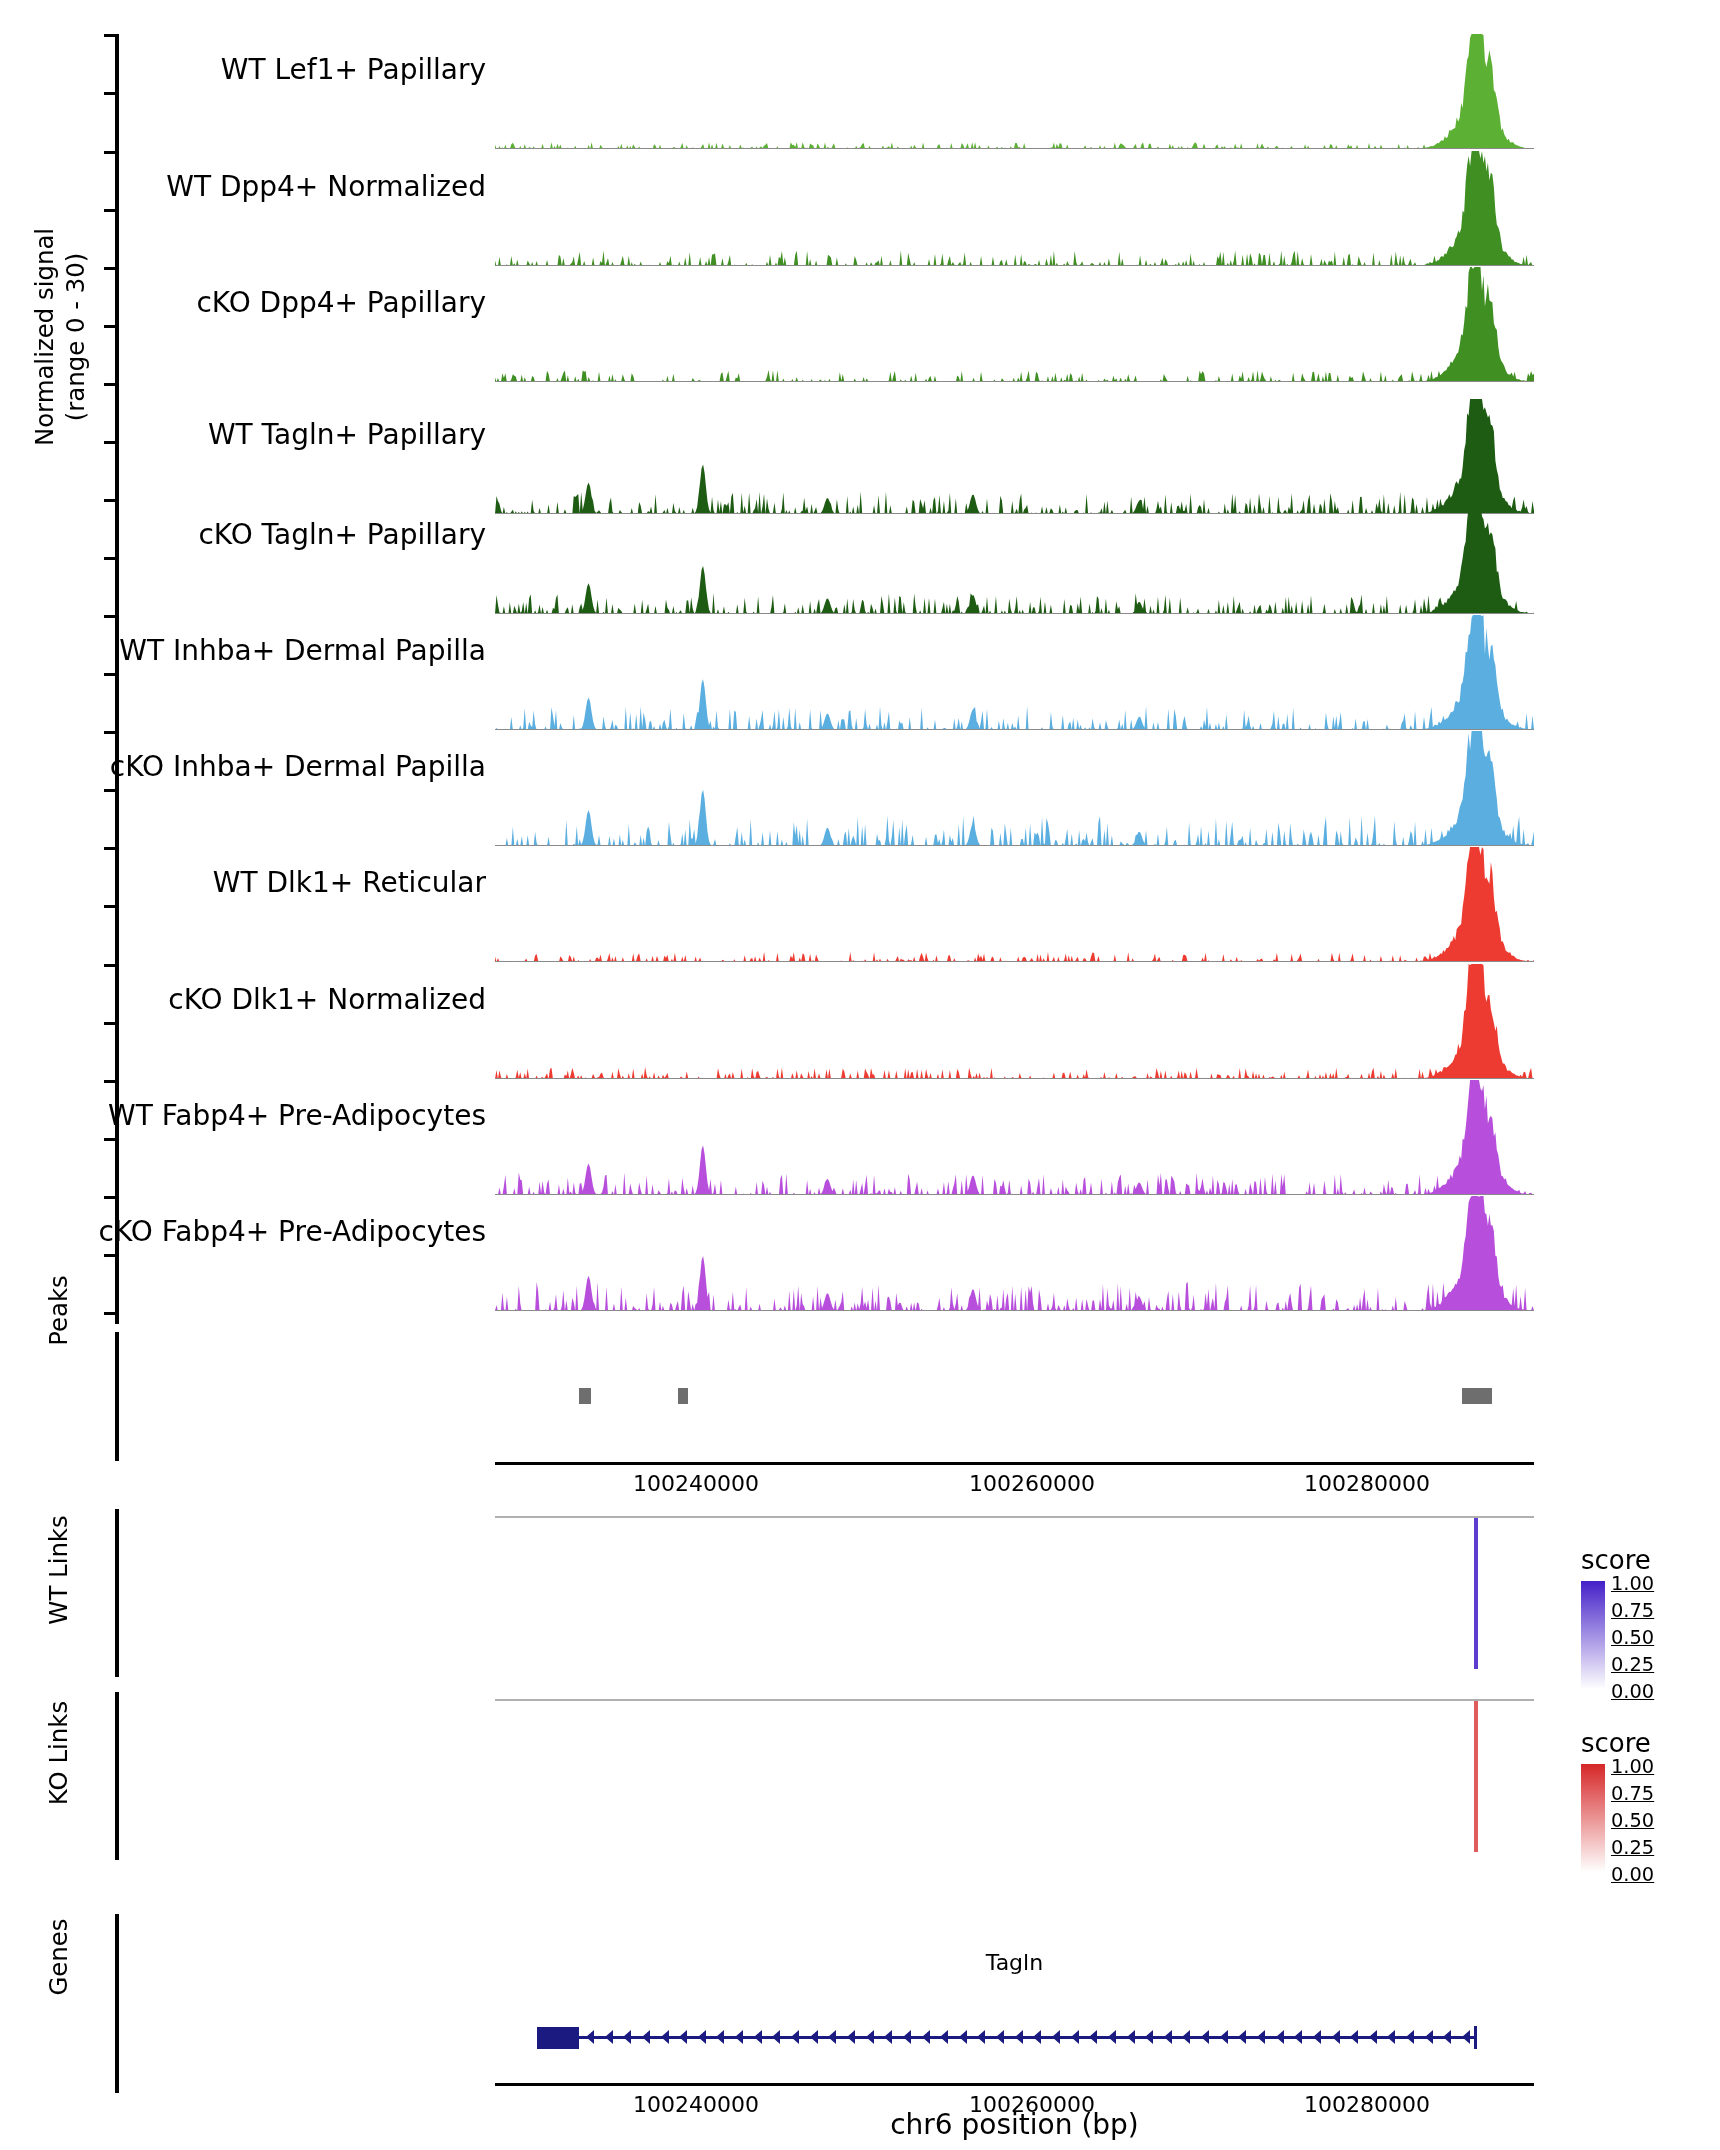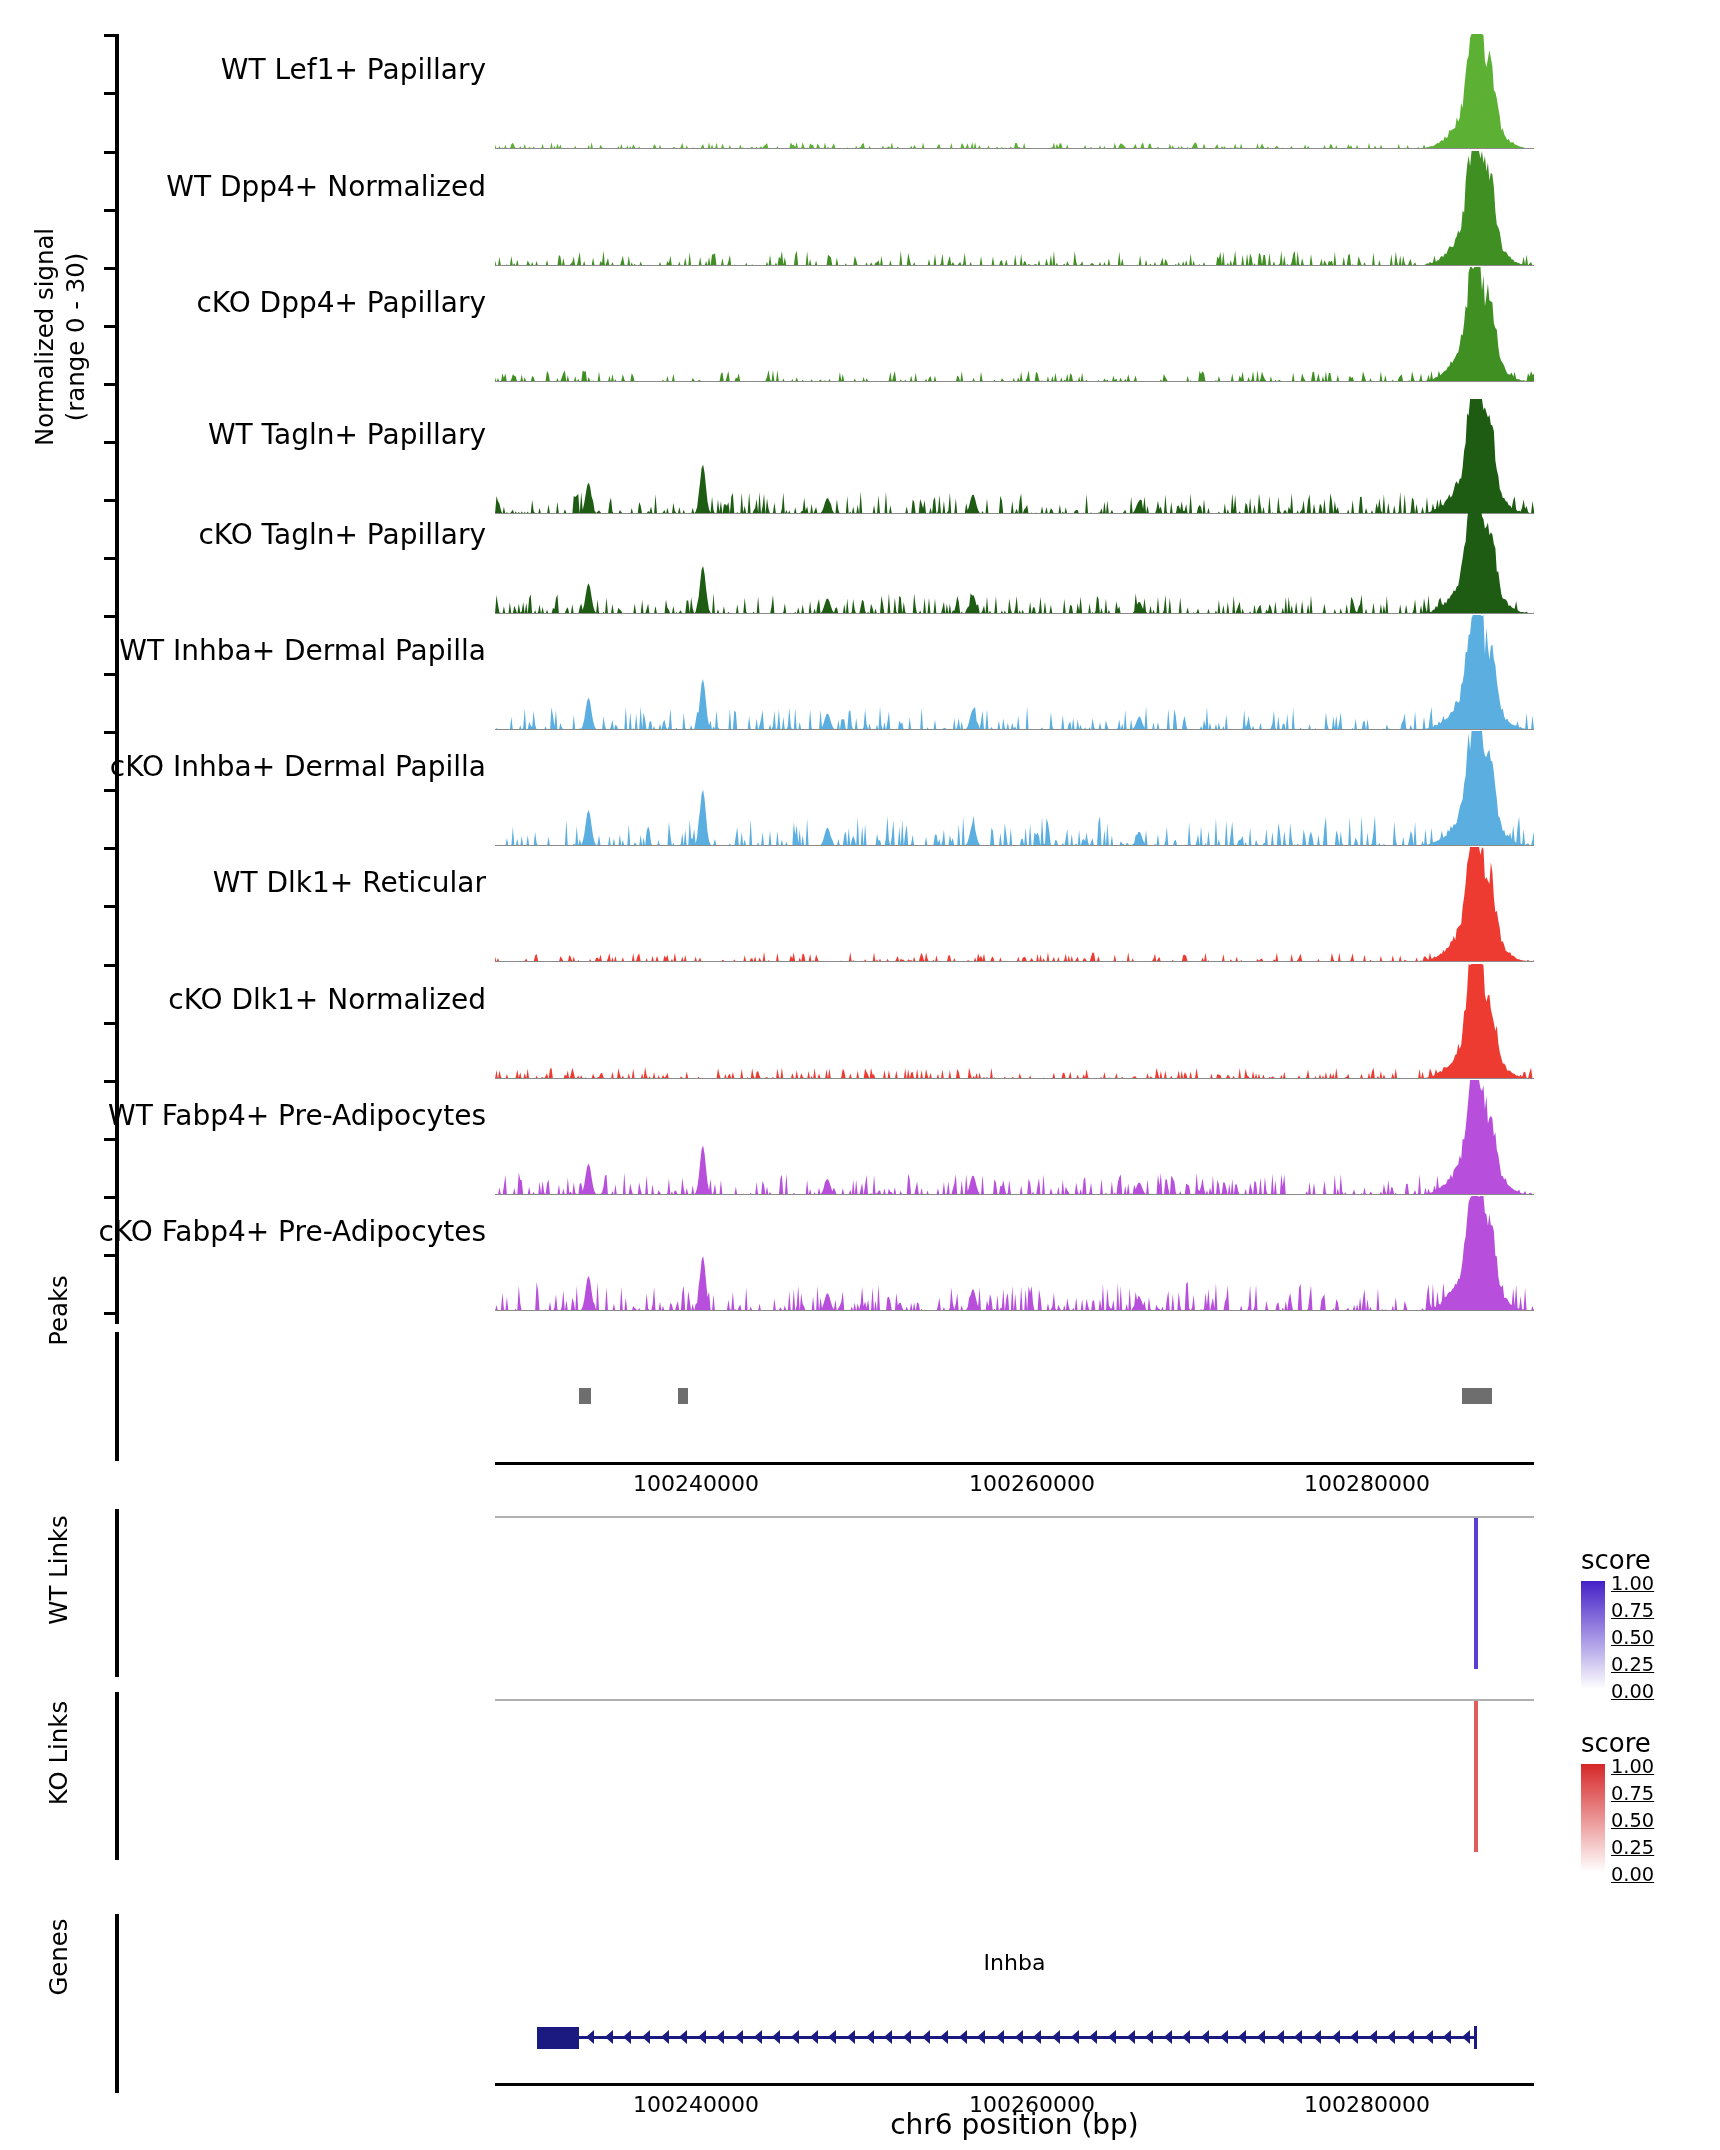--- a/index.html
+++ b/index.html
@@ -245,21 +245,21 @@
           <div>0.50</div>
           <div>0.25</div>
           <div>0.00</div>
         </div>
     </div>
   </div>
 
   <div id="genes-label">Genes</div>
   <div id="genes-spine"></div>
   <div id="genes-area">
-    <div id="gene-name">Inhba</div>
+    <div id="gene-name">Tagln</div>
   <div style="position: absolute; left: 42px; top: 122px; width: 939px; height: 2.9px; background: rgb(26, 26, 128);"></div>
       <div style="position: absolute; left: 42px; top: 113px; width: 42px; height: 21.5px; background: rgb(26, 26, 128);"></div>
       <div style="position: absolute; left: 91px; top: 116px; width: 0px; height: 0px; border-top: 7.2px solid transparent; border-bottom: 7.2px solid transparent; border-right: 8.6px solid rgb(26, 26, 128);"></div>
       <div style="position: absolute; left: 110px; top: 116px; width: 0px; height: 0px; border-top: 7.2px solid transparent; border-bottom: 7.2px solid transparent; border-right: 8.6px solid rgb(26, 26, 128);"></div>
       <div style="position: absolute; left: 128px; top: 116px; width: 0px; height: 0px; border-top: 7.2px solid transparent; border-bottom: 7.2px solid transparent; border-right: 8.6px solid rgb(26, 26, 128);"></div>
       <div style="position: absolute; left: 147px; top: 116px; width: 0px; height: 0px; border-top: 7.2px solid transparent; border-bottom: 7.2px solid transparent; border-right: 8.6px solid rgb(26, 26, 128);"></div>
       <div style="position: absolute; left: 166px; top: 116px; width: 0px; height: 0px; border-top: 7.2px solid transparent; border-bottom: 7.2px solid transparent; border-right: 8.6px solid rgb(26, 26, 128);"></div>
       <div style="position: absolute; left: 184px; top: 116px; width: 0px; height: 0px; border-top: 7.2px solid transparent; border-bottom: 7.2px solid transparent; border-right: 8.6px solid rgb(26, 26, 128);"></div>
       <div style="position: absolute; left: 203px; top: 116px; width: 0px; height: 0px; border-top: 7.2px solid transparent; border-bottom: 7.2px solid transparent; border-right: 8.6px solid rgb(26, 26, 128);"></div>
       <div style="position: absolute; left: 221px; top: 116px; width: 0px; height: 0px; border-top: 7.2px solid transparent; border-bottom: 7.2px solid transparent; border-right: 8.6px solid rgb(26, 26, 128);"></div>

